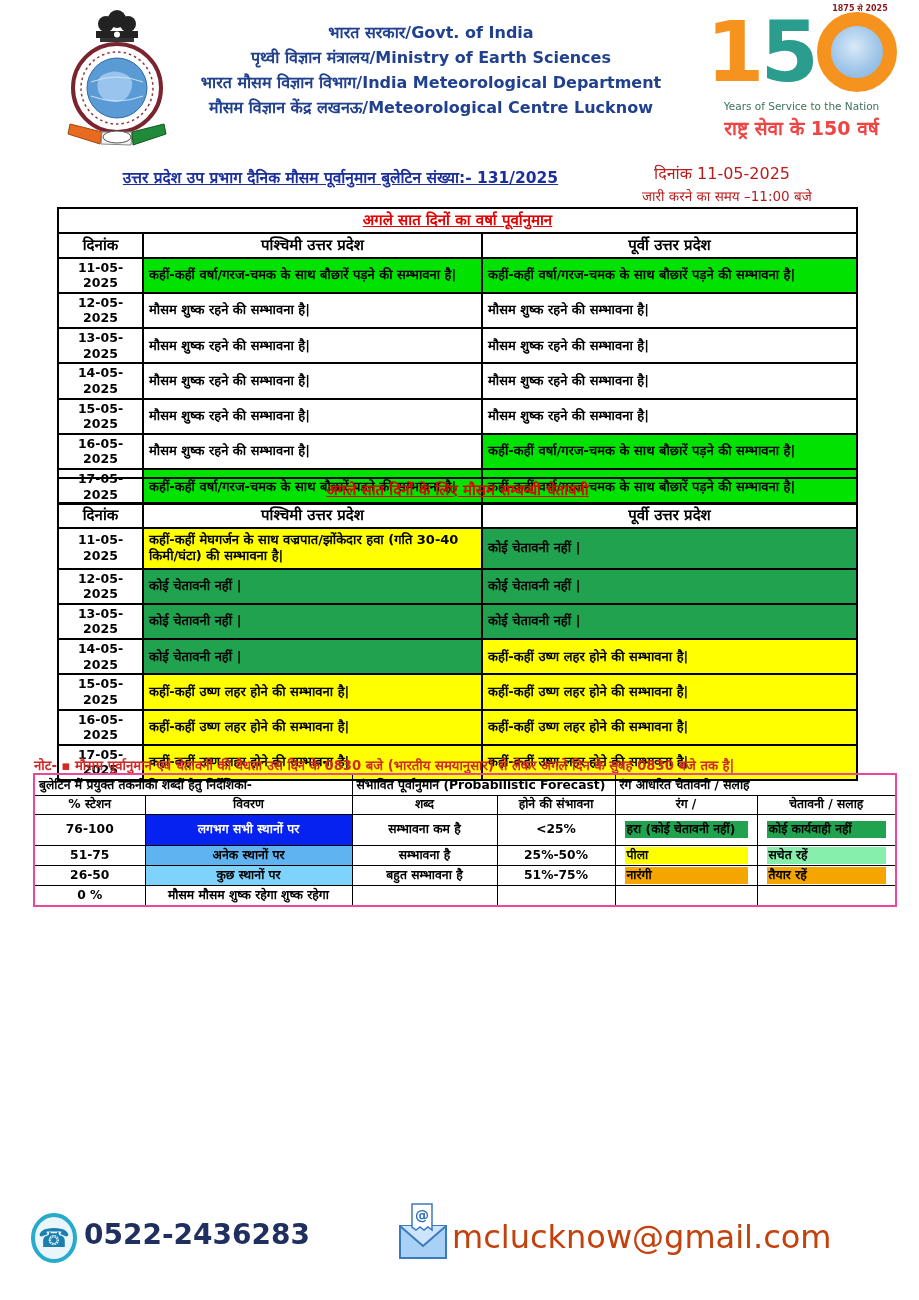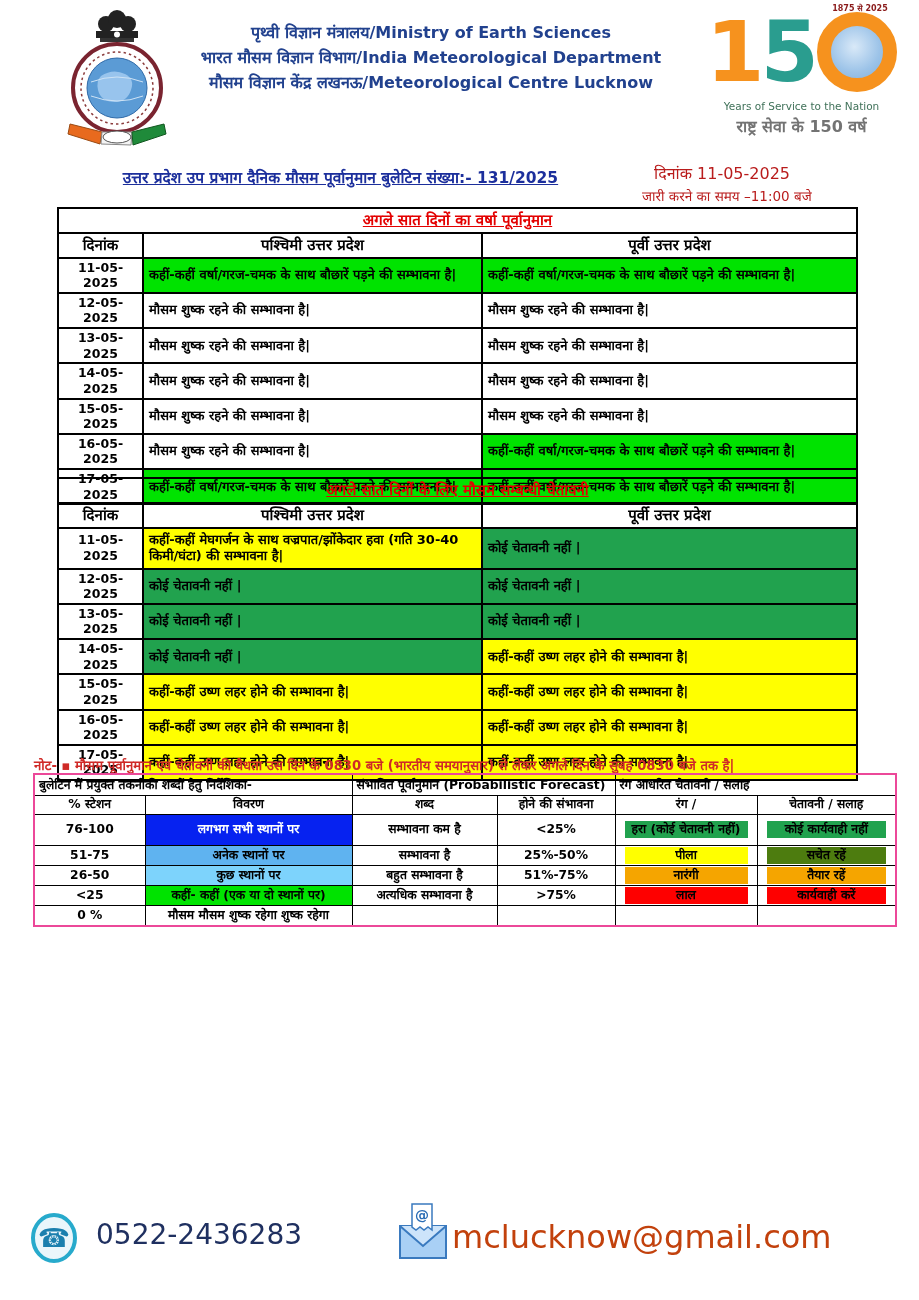--- a/index.html
+++ b/index.html
@@ -13,21 +13,21 @@
     color:#21418e;font-weight:bold;font-size:16px;line-height:25px;}
   .logo150{position:absolute;left:694px;top:6px;width:215px;text-align:center;}
   .logo150 .digits{display:flex;align-items:center;justify-content:center;height:92px;position:relative;}
   .d1{color:#f6921e;font-size:84px;font-weight:bold;line-height:84px;}
   .d5{color:#2a9d8f;font-size:84px;font-weight:bold;line-height:84px;margin-left:-4px;}
   .d0{width:52px;height:52px;border:14px solid #f6921e;border-radius:50%;
       background:radial-gradient(circle at 45% 40%,#d9e9f8 0%,#9cc3e8 60%,#7fb0dd 100%);
       margin-left:-2px;position:relative;}
   .arc-text{position:absolute;top:-4px;left:116px;width:100px;font-size:8px;color:#8a1a1a;font-weight:bold;}
   .cap-en{font-size:10.5px;font-weight:normal;color:#41725a;margin-top:2px;}
-  .cap-hi{font-size:16px;font-weight:bold;color:#737373;margin-top:3px;}
+  .cap-hi{font-size:19px;font-weight:bold;color:#ef4444;margin-top:3px;}
   
   .b-title{position:absolute;left:68px;top:166px;width:545px;text-align:center;
     font-size:15.5px;font-weight:bold;color:#1c2f9c;text-decoration:underline;}
   .b-date{position:absolute;left:642px;top:162px;width:256px;color:#b91c1c;font-weight:normal;}
   .b-date .d{font-size:16px;padding-left:12px;}
   .b-date .t{font-size:13.5px;margin-top:3px;}
   
   table{border-collapse:collapse;table-layout:fixed;}
   .maintbl{position:absolute;left:57px;width:799px;border:2px solid #000;}
   .maintbl td{border:2px solid #000;font-weight:bold;font-size:13px;vertical-align:middle;
@@ -39,23 +39,23 @@
   
   .note{position:absolute;left:34px;top:746px;width:868px;color:#cf2a27;
     font-size:13.2px;font-weight:bold;margin-top:10px;}
   
   .legtbl{position:absolute;left:33px;top:773px;width:862px;border:2px solid #ec4899;}
   .legtbl td{border:1px solid #000;font-size:12.3px;font-weight:bold;vertical-align:middle;
     padding:0 3px;line-height:1.15;}
   .legtbl .gh td{text-align:left;padding:2px 4px;}
   .legtbl .ch td{text-align:center;padding:1px 2px;}
   .legtbl td.c{text-align:center;}
-  .legtbl .pill{margin:1px 6px;min-height:15px;text-align:center;padding:1px 2px;}
-  
-  .footer-phone-num{position:absolute;left:84px;top:1218px;font-size:28px;font-weight:normal;color:#1f3060;margin-left:12px;}
+  .legtbl .pill{margin:1px 6px;min-height:15px;text-align:left;padding:1px 2px;}
+  
+  .footer-phone-num{position:absolute;left:84px;top:1218px;font-size:28px;font-weight:bold;color:#1f3060;}
   .footer-email-txt{position:absolute;left:452px;top:1218px;font-size:32px;font-weight:normal;color:#c2410c;}
   .phone-ic{position:absolute;left:30px;top:1212px;}
   .mail-ic{position:absolute;left:398px;top:1200px;}
 </style>
 </head>
 <body>
 
 <div class="imd-logo">
   <svg width="122" height="140" viewBox="0 0 122 140">
 
@@ -74,20 +74,21 @@
     <path d="M35 76 q26 -10 52 0 M35 90 q26 10 52 0" stroke="#cfe3f5" stroke-width="1" fill="none"></path>
 
     <path d="M14 118 L46 126 L44 138 L12 128 Z" fill="#e86a1e" stroke="#9a4a12" stroke-width="1"></path>
     <path d="M46 126 L76 126 L75 139 L45 138 Z" fill="#f4f4f4" stroke="#888" stroke-width="1"></path>
     <path d="M76 126 L108 118 L110 128 L77 139 Z" fill="#1f8a3a" stroke="#11571f" stroke-width="1"></path>
     <ellipse cx="61" cy="131" rx="14" ry="6" fill="#fff" stroke="#555" stroke-width="1"></ellipse>
   </svg>
 </div>
 
 <div class="hdr-text">
+  <div>भारत सरकार/Govt. of India</div>
   <div>पृथ्वी विज्ञान मंत्रालय/Ministry of Earth Sciences</div>
   <div>भारत मौसम विज्ञान विभाग/India Meteorological Department</div>
   <div>मौसम विज्ञान केंद्र लखनऊ/Meteorological Centre Lucknow</div>
 </div>
 
 <div class="logo150">
   <div class="digits">
     <span class="d1">1</span>
     <span class="d5">5</span>
     <span class="d0"></span>
@@ -248,45 +249,33 @@
   </tr>
   <tr style="height:19px">
     <td class="c">51-75</td>
     <td class="c" style="background-color: rgb(95, 179, 240);">अनेक स्थानों पर</td>
     <td class="c">सम्भावना है</td>
     <td class="c">25%-50%</td>
     <td>
           <div class="pill" style="background-color: rgb(255, 255, 0);">पीला</div>
         </td>
     <td>
-          <div class="pill" style="background-color: #4d7c0f;">सचेत रहें</div>
+          <div class="pill" style="background-color: #86efac;">सचेत रहें</div>
         </td>
   </tr>
   <tr style="height:19px">
     <td class="c">26-50</td>
     <td class="c" style="background-color: #7dd3fc;">कुछ स्थानों पर</td>
     <td class="c">बहुत सम्भावना है</td>
     <td class="c">51%-75%</td>
     <td>
           <div class="pill" style="background-color: rgb(245, 165, 0);">नारंगी</div>
         </td>
     <td>
           <div class="pill" style="background-color: rgb(245, 165, 0);">तैयार रहें</div>
-        </td>
-  </tr>
-  <tr style="height:19px">
-    <td class="c">&lt;25</td>
-    <td class="c" style="background-color: rgb(0, 227, 0);">कहीं- कहीं   (एक या दो स्थानों पर)</td>
-    <td class="c">अत्यधिक सम्भावना है</td>
-    <td class="c">&gt;75%</td>
-    <td>
-          <div class="pill" style="background-color: rgb(254, 0, 0);">लाल</div>
-        </td>
-    <td>
-          <div class="pill" style="background-color: rgb(254, 0, 0);">कार्यवाही करें</div>
         </td>
   </tr>
   <tr style="height:21px">
     <td class="c">0 %</td>
     <td class="c" style="background-color: rgb(255, 255, 255);">मौसम मौसम शुष्क रहेगा शुष्क रहेगा</td>
     <td class="c"></td>
     <td class="c"></td>
     <td>
           <div class="pill" style="background-color: rgb(255, 255, 255);"></div>
         </td>

